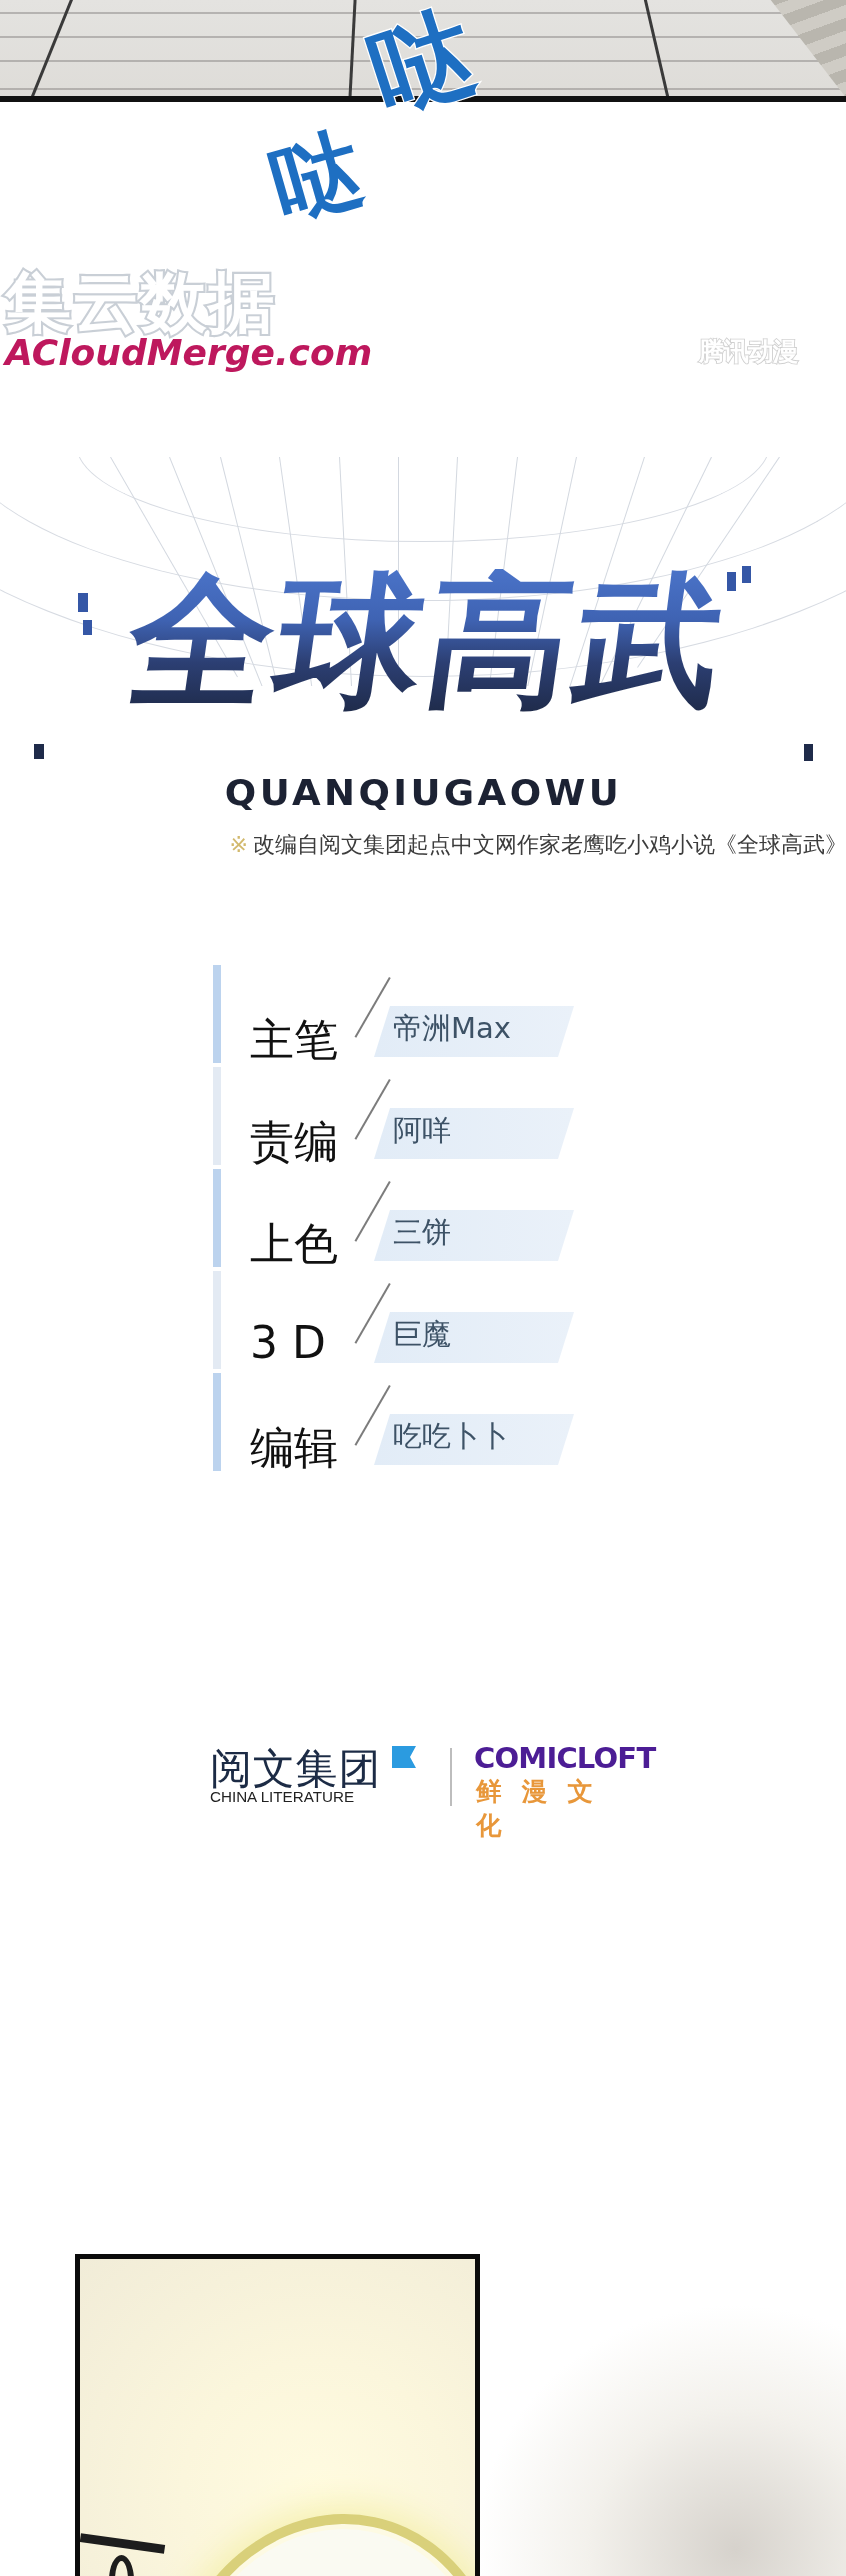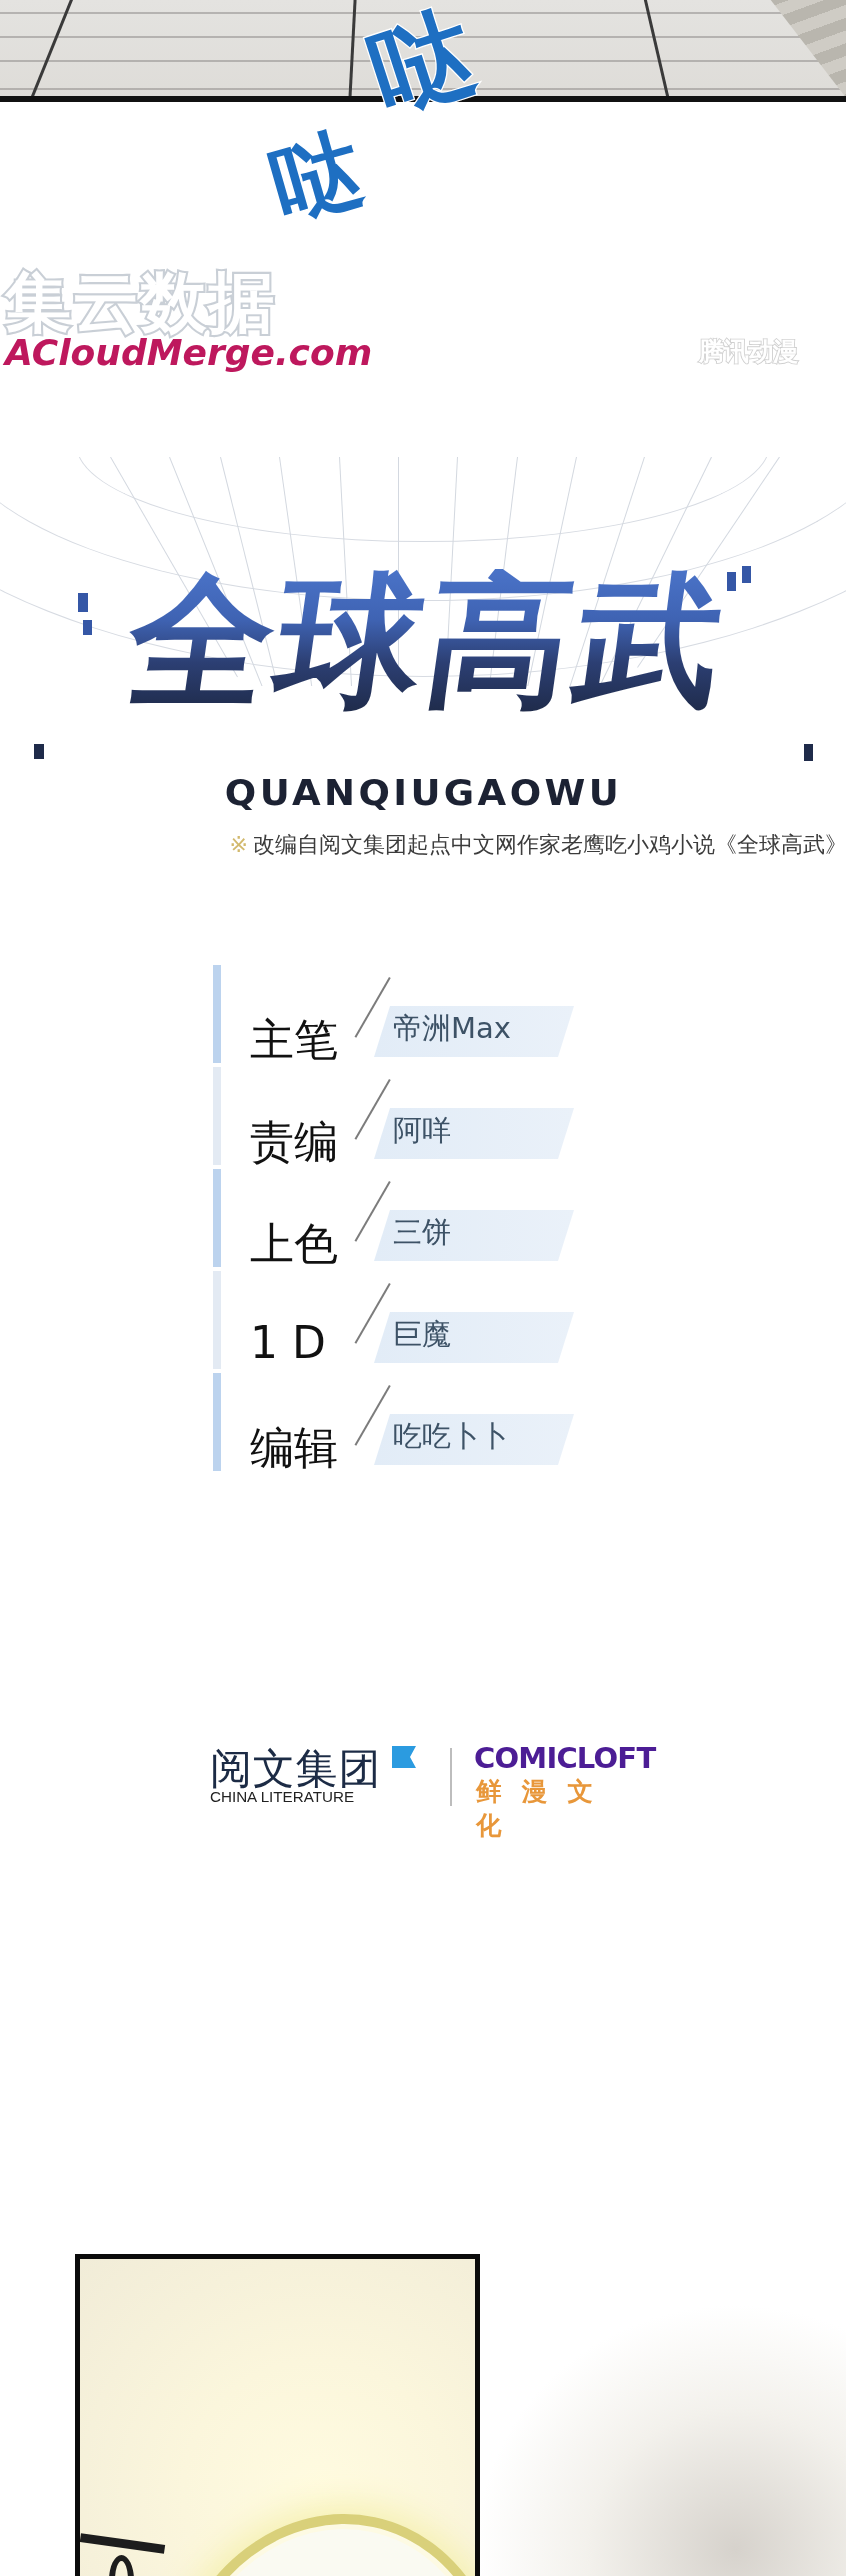--- a/index.html
+++ b/index.html
@@ -159,21 +159,21 @@
   </div>
   <div class="credit-row">
     <div class="credit-bar" style="background:#bcd3ee"></div>
     <div class="credit-role">上色</div>
     <div class="credit-slash" style="left:176px"></div>
     <div class="credit-tag" style="left:161px"></div>
     <div class="credit-name" style="left:180px">三饼</div>
   </div>
   <div class="credit-row">
     <div class="credit-bar" style="background:#e3eaf3"></div>
-    <div class="credit-role">1 D</div>
+    <div class="credit-role">3 D</div>
     <div class="credit-slash" style="left:176px"></div>
     <div class="credit-tag" style="left:161px"></div>
     <div class="credit-name" style="left:180px">巨魔</div>
   </div>
   <div class="credit-row">
     <div class="credit-bar" style="background:#bcd3ee"></div>
     <div class="credit-role">编辑</div>
     <div class="credit-slash" style="left:176px"></div>
     <div class="credit-tag" style="left:161px"></div>
     <div class="credit-name" style="left:180px">吃吃卜卜</div>

